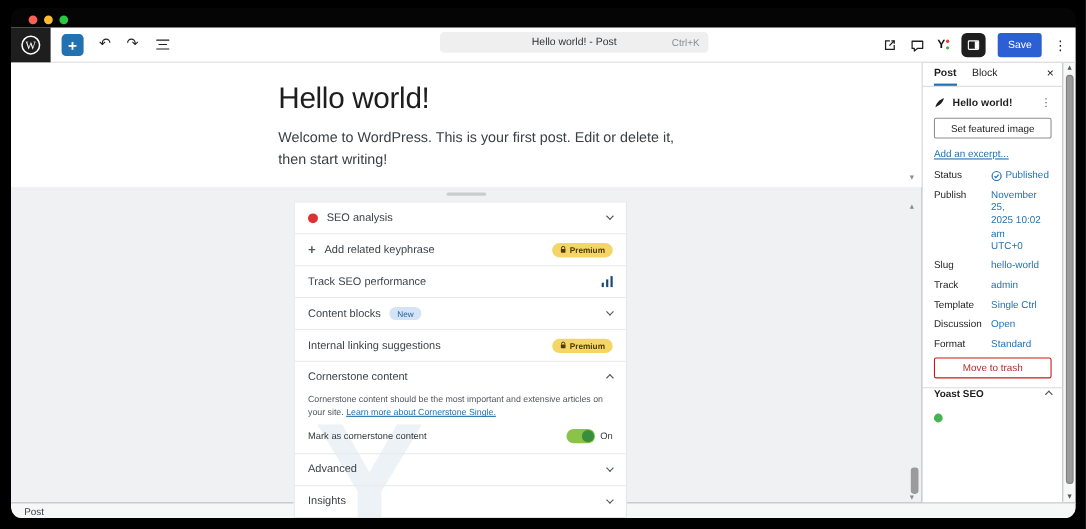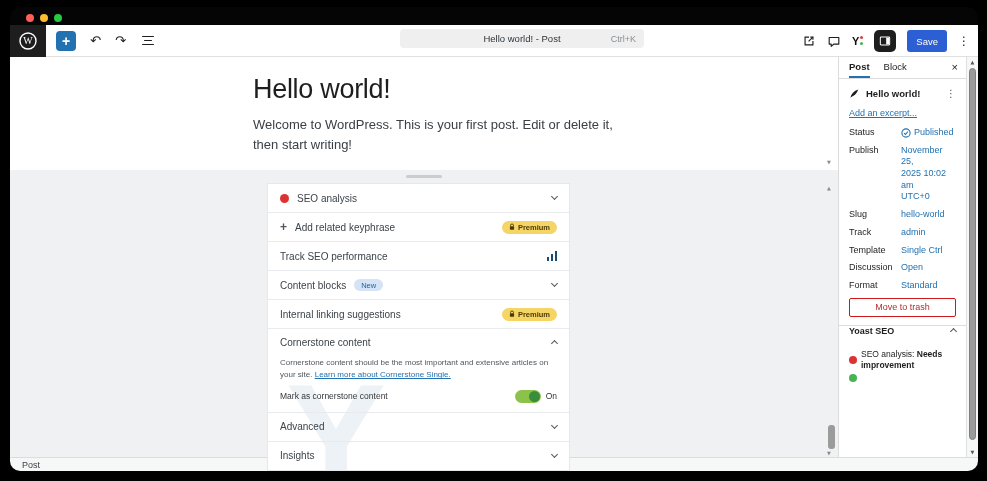--- a/index.html
+++ b/index.html
@@ -322,20 +322,21 @@
       </div>
 
       <div class="sb-card">
         <svg width="11" height="11" viewBox="0 0 16 16">
           <path d="M2 14 C3.2 8.5 7 3.8 13.5 2 C11.5 7 8.8 10.8 4 12.6 Z" fill="#1e1e1e"></path>
         </svg>
         <span class="title">Hello world!</span>
         <button class="kebab">⋮</button>
       </div>
 
+      <button class="sb-btn">Set featured image</button>
       <a href="#" class="sb-excerpt">Add an excerpt...</a>
 
       <div class="sb-fields">
         <div class="sb-field">
           <span class="lbl">Status</span>
           <span class="val">
             <svg width="10" height="10" viewBox="0 0 10 10" style="margin-top:1px;">
               <circle cx="5" cy="5" r="4.1" fill="none" stroke="#2271b1" stroke-width="1.1"></circle>
               <path d="M3.1 5.2l1.3 1.3 2.4-2.8" fill="none" stroke="#2271b1" stroke-width="1.1"></path>
             </svg>
@@ -373,24 +374,20 @@
       <button class="trash-btn">Move to trash</button>
 
       <div class="sb-divider"></div>
 
       <div class="sb-panel-header">
         <span>Yoast SEO</span>
         <span class="spacer"></span>
         <span class="chev up"></span>
       </div>
       <div class="yoast-line">
-        <span class="dot" style="background:#dc3232;"></span>
-        <span><span>SEO analysis: </span><b>Needs improvement</b></span>
-      </div>
-      <div class="yoast-line">
         <span class="dot" style="background:#46b450;"></span>
       </div>
       
 
       
 
       
     </div>
 
     <div class="sb-scrollbar">

